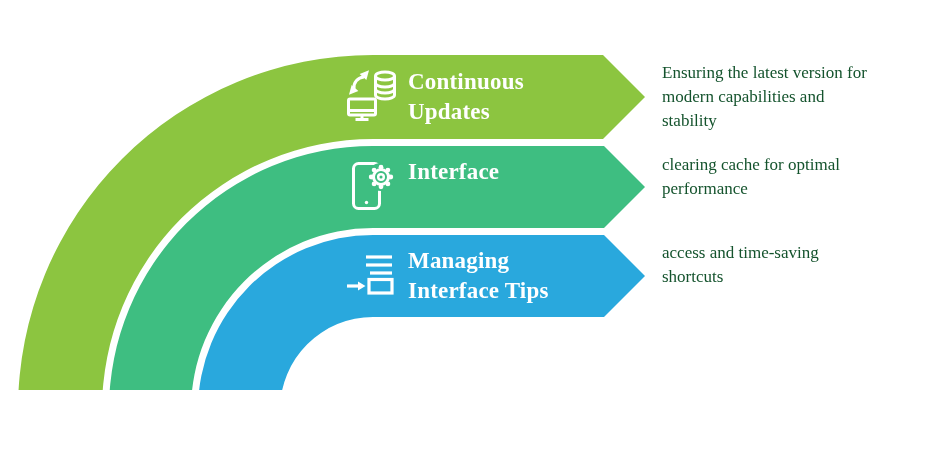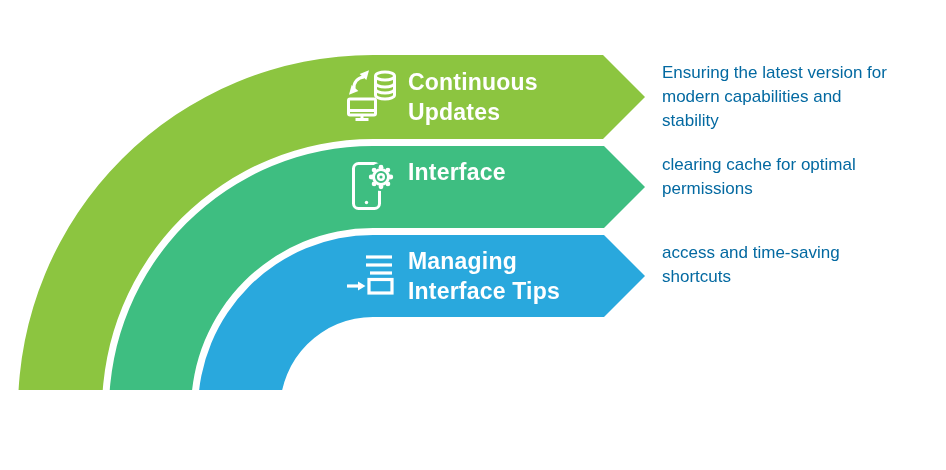--- a/index.html
+++ b/index.html
@@ -2,38 +2,38 @@
 <html><head>
 <meta charset="utf-8">
 <style>
   * { margin:0; padding:0; box-sizing:border-box; }
   body { background:#ffffff; }
   .stage {
     position:relative;
     width:946px; height:390px;
     background:#ffffff;
     overflow:hidden;
-    font-family:Liberation Sans, sans-serif;
+    font-family:Liberation Serif, serif;
   }
   .bands-svg { position:absolute; left:0; top:0; width:946px; height:470px; }
   .icon { position:absolute; width:56px; height:56px; }
   .icon svg { width:100%; height:100%; display:block; }
   .band-title {
     position:absolute;
     left:408px; width:250px;
     color:#ffffff;
     font-size:23px; font-weight:bold;
     line-height:30px;
     letter-spacing:0.2px;
   }
   .band-title span { display:block; white-space:nowrap; }
   .band-desc {
     position:absolute;
     left:662px; width:280px;
-    color:#0369a1;
+    color:#14532d;
     font-size:17px;
     line-height:24px;
   }
   .band-desc span { display:block; white-space:nowrap; }
   .title-1 { top:67px; }
   .title-2 { top:157px; }
   .title-3 { top:246px; }
   .icon-1 { left:344px; top:67px; }
   .icon-2 { left:346px; top:158px; }
   .icon-3 { left:344px; top:248px; }
@@ -99,21 +99,21 @@
       </g>
       <circle cx="35" cy="19" r="2.8" stroke="#ffffff" stroke-width="2.5" fill="#3ebe81"></circle>
       <circle cx="20.5" cy="44.5" r="1.7" fill="#ffffff"></circle>
     </svg>
   </div>
   <div class="band-title title-2">
     <span>Interface</span>
   </div>
   <div class="band-desc desc-2">
     <span>clearing cache for optimal</span>
-    <span>permissions</span>
+    <span>performance</span>
   </div>
 
   <div class="icon icon-3">
     <svg viewBox="0 0 56 56">
       <g stroke="#ffffff" stroke-width="3.2" fill="none">
         <path d="M22 9 H48"></path>
         <path d="M22 17 H48"></path>
         <path d="M26 25 H48"></path>
         <path d="M3 38 H14"></path>
         <rect x="25" y="31.5" width="23" height="13.5"></rect>

